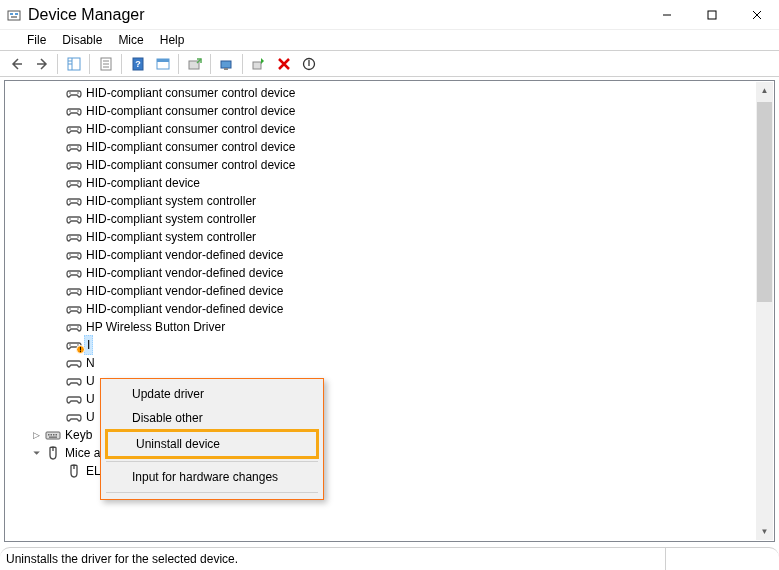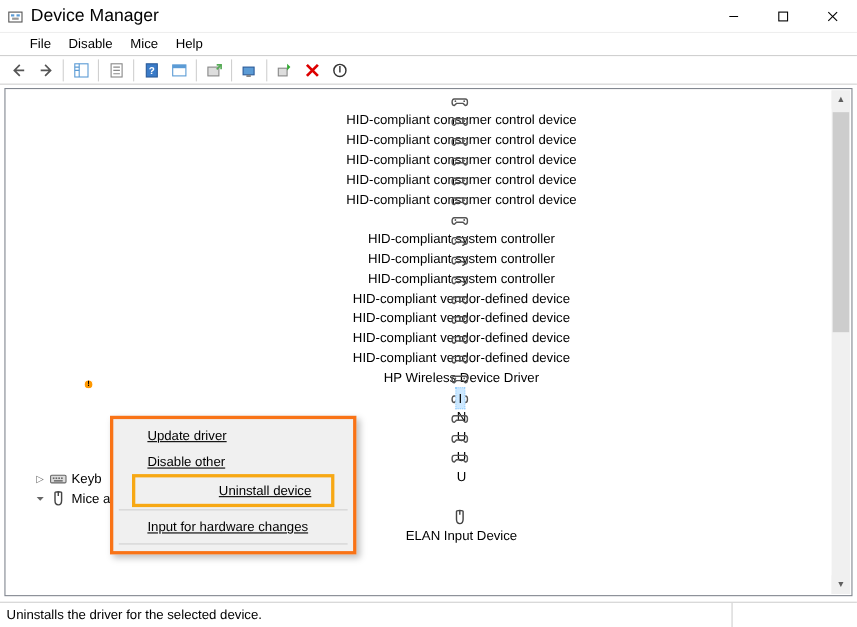--- a/index.html
+++ b/index.html
@@ -21,35 +21,35 @@
 
 .tree-container { position: absolute; top: 80px; left: 4px; right: 4px; bottom: 28px; border: 1px solid #828790; overflow: hidden; }
 .tree-inner { position: absolute; inset: 1px; background: #fff; overflow: hidden; }
 .scrollbar-v { position: absolute; right: 0; top: 0; bottom: 0; width: 17px; background: #f0f0f0; display: flex; flex-direction: column; }
 .scroll-thumb { position: absolute; right: 1px; top: 20px; width: 15px; height: 200px; background: #cdcdcd; }
 .scroll-btn { width: 17px; height: 17px; background: #f0f0f0; display: flex; align-items: center; justify-content: center; font-size: 8px; color: #606060; }
 
 .tree { padding: 2px 0 0 0; font-size: 12px; line-height: 18px; }
 .tree-row { display: flex; align-items: center; height: 18px; white-space: nowrap; }
 .tree-row.indent1 { padding-left: 24px; }
-.tree-row.indent2 { padding-left: 60px; flex-direction: column; }
+.tree-row.indent2 { padding-left: 60px; }
 .expander { width: 13px; height: 13px; display: inline-flex; align-items: center; justify-content: center; margin-right: 2px; font-size: 9px; color: #666; cursor: default; }
 .node-icon { width: 16px; height: 16px; margin-right: 4px; display: inline-flex; align-items: center; justify-content: center; }
 .node-label { }
 .selected-node { position: relative; }
 .selected-node .node-label { background: #cce8ff; border: 1px dotted #99d1ff; padding: 0 2px; margin-left: -2px; }
 .warning-overlay { position: absolute; width: 9px; height: 9px; background: #ff9800; border-radius: 50%; border: 1px solid #fff; top: 9px; left: 70px; display: flex; align-items: center; justify-content: center; font-size: 7px; color: #000; font-weight: bold; z-index: 1; }
 
-.context-menu { position: absolute; left: 100px; top: 378px; width: 224px; background: #f0f0f0; border: 3px solid #f97316; box-shadow: 3px 3px 6px rgba(0,0,0,0.25); padding: 3px; z-index: 10; text-decoration: underline; }
+.context-menu { position: absolute; left: 100px; top: 378px; width: 224px; background: #f0f0f0; border: 1px solid #f97316; box-shadow: 3px 3px 6px rgba(0,0,0,0.25); padding: 3px; z-index: 10; }
 .ctx-item { padding: 5px 18px 5px 28px; font-size: 12px; cursor: default; position: relative; }
-.ctx-item.highlighted { border: 3px solid #f7a814; margin: -1px 14px; text-align: right; }
+.ctx-item.highlighted { border: 3px solid #f7a814; margin: -1px 1px; }
 .ctx-item.bold { font-weight: bold; }
 .ctx-sep { height: 1px; background: #d0d0d0; margin: 3px 2px; }
 
-.statusbar { position: absolute; bottom: 0; left: 0; right: 0; height: 23px; border-top: 1px solid #d0d0d0; display: flex; align-items: center; padding: 0 6px; font-size: 12px; }
+.statusbar { position: absolute; bottom: 0; left: 0; right: 0; height: 23px; border-top: 1px solid #d0d0d0; display: flex; align-items: center; padding: 0 6px; font-size: 12px; border-radius: 10px; }
 .status-panel { position: absolute; right: 4px; bottom: 0; width: 110px; height: 22px; border-left: 1px solid #d0d0d0; }
 
 
 .ico-gamepad { fill: none; stroke: #555; stroke-width: 1.3; }
 .ico-mouse { fill: none; stroke: #444; stroke-width: 1.3; }
 </style>
 </head>
 <body>
 
 <div class="titlebar">
@@ -221,20 +221,21 @@
             <span class="node-label">HID-compliant consumer control device</span>
           </div>
           <div class="tree-row indent2">
             <span class="node-icon">
               <svg width="16" height="16" viewBox="0 0 16 16">
                 <path class="ico-gamepad" d="M3 6 Q1 6 1 9 Q1 12 3 12 L5 10 L11 10 L13 12 Q15 12 15 9 Q15 6 13 6 Z"></path>
                 <circle cx="4" cy="8" r="0.8" fill="#555"></circle>
                 <circle cx="12" cy="8" r="0.8" fill="#555"></circle>
               </svg>
             </span>
+            <span class="node-label">HID-compliant device</span>
           </div>
           <div class="tree-row indent2">
             <span class="node-icon">
               <svg width="16" height="16" viewBox="0 0 16 16">
                 <path class="ico-gamepad" d="M3 6 Q1 6 1 9 Q1 12 3 12 L5 10 L11 10 L13 12 Q15 12 15 9 Q15 6 13 6 Z"></path>
                 <circle cx="4" cy="8" r="0.8" fill="#555"></circle>
                 <circle cx="12" cy="8" r="0.8" fill="#555"></circle>
               </svg>
             </span>
             <span class="node-label">HID-compliant system controller</span>
@@ -300,21 +301,21 @@
             <span class="node-label">HID-compliant vendor-defined device</span>
           </div>
           <div class="tree-row indent2">
             <span class="node-icon">
               <svg width="16" height="16" viewBox="0 0 16 16">
                 <path class="ico-gamepad" d="M3 6 Q1 6 1 9 Q1 12 3 12 L5 10 L11 10 L13 12 Q15 12 15 9 Q15 6 13 6 Z"></path>
                 <circle cx="4" cy="8" r="0.8" fill="#555"></circle>
                 <circle cx="12" cy="8" r="0.8" fill="#555"></circle>
               </svg>
             </span>
-            <span class="node-label">HP Wireless Device Driver</span>
+            <span class="node-label">HP Wireless Button Driver</span>
           </div>
         </div>
 
       <div class="tree-row indent2 selected-node">
         <span class="warning-overlay">!</span>
         <span class="node-icon">
             <svg width="16" height="16" viewBox="0 0 16 16">
               <path class="ico-gamepad" d="M3 6 Q1 6 1 9 Q1 12 3 12 L5 10 L11 10 L13 12 Q15 12 15 9 Q15 6 13 6 Z"></path>
               <circle cx="4" cy="8" r="0.8" fill="#555"></circle>
               <circle cx="12" cy="8" r="0.8" fill="#555"></circle>

